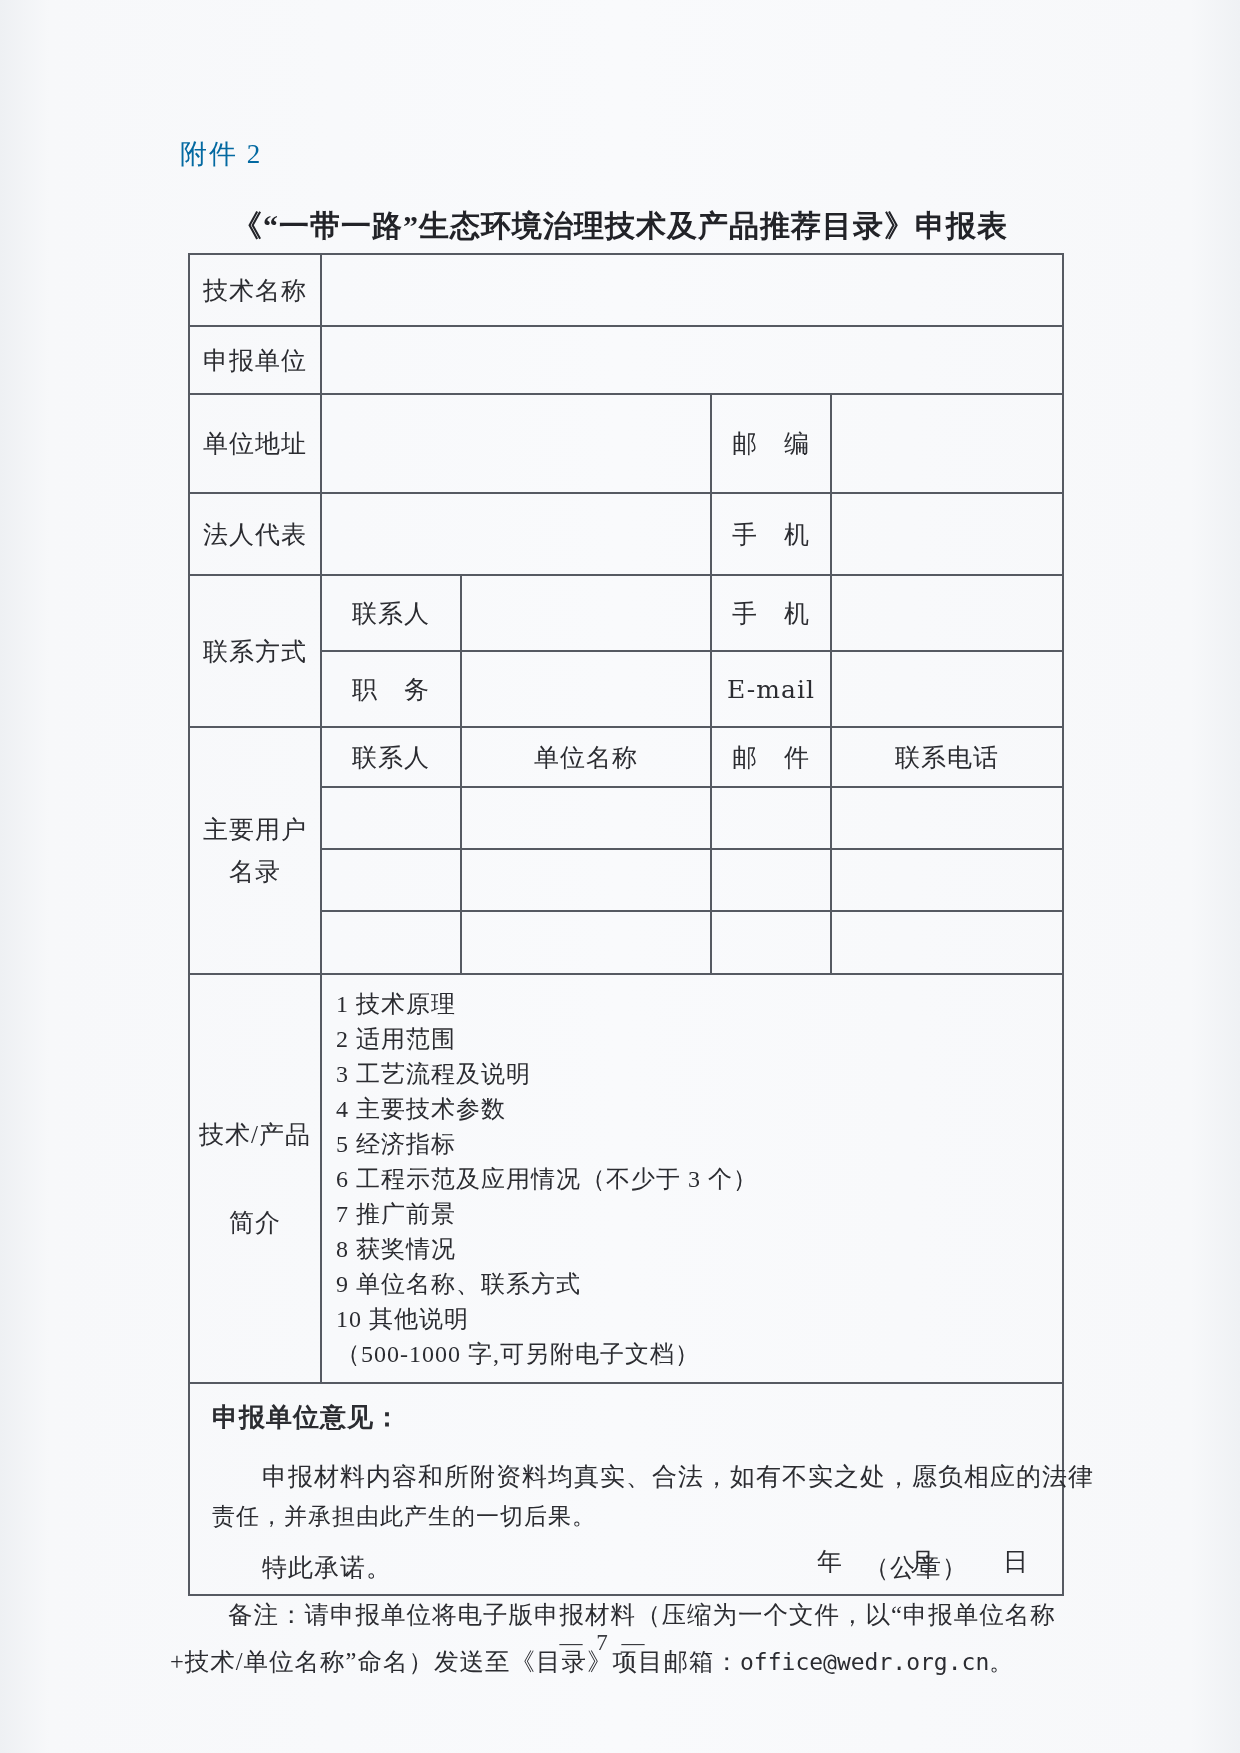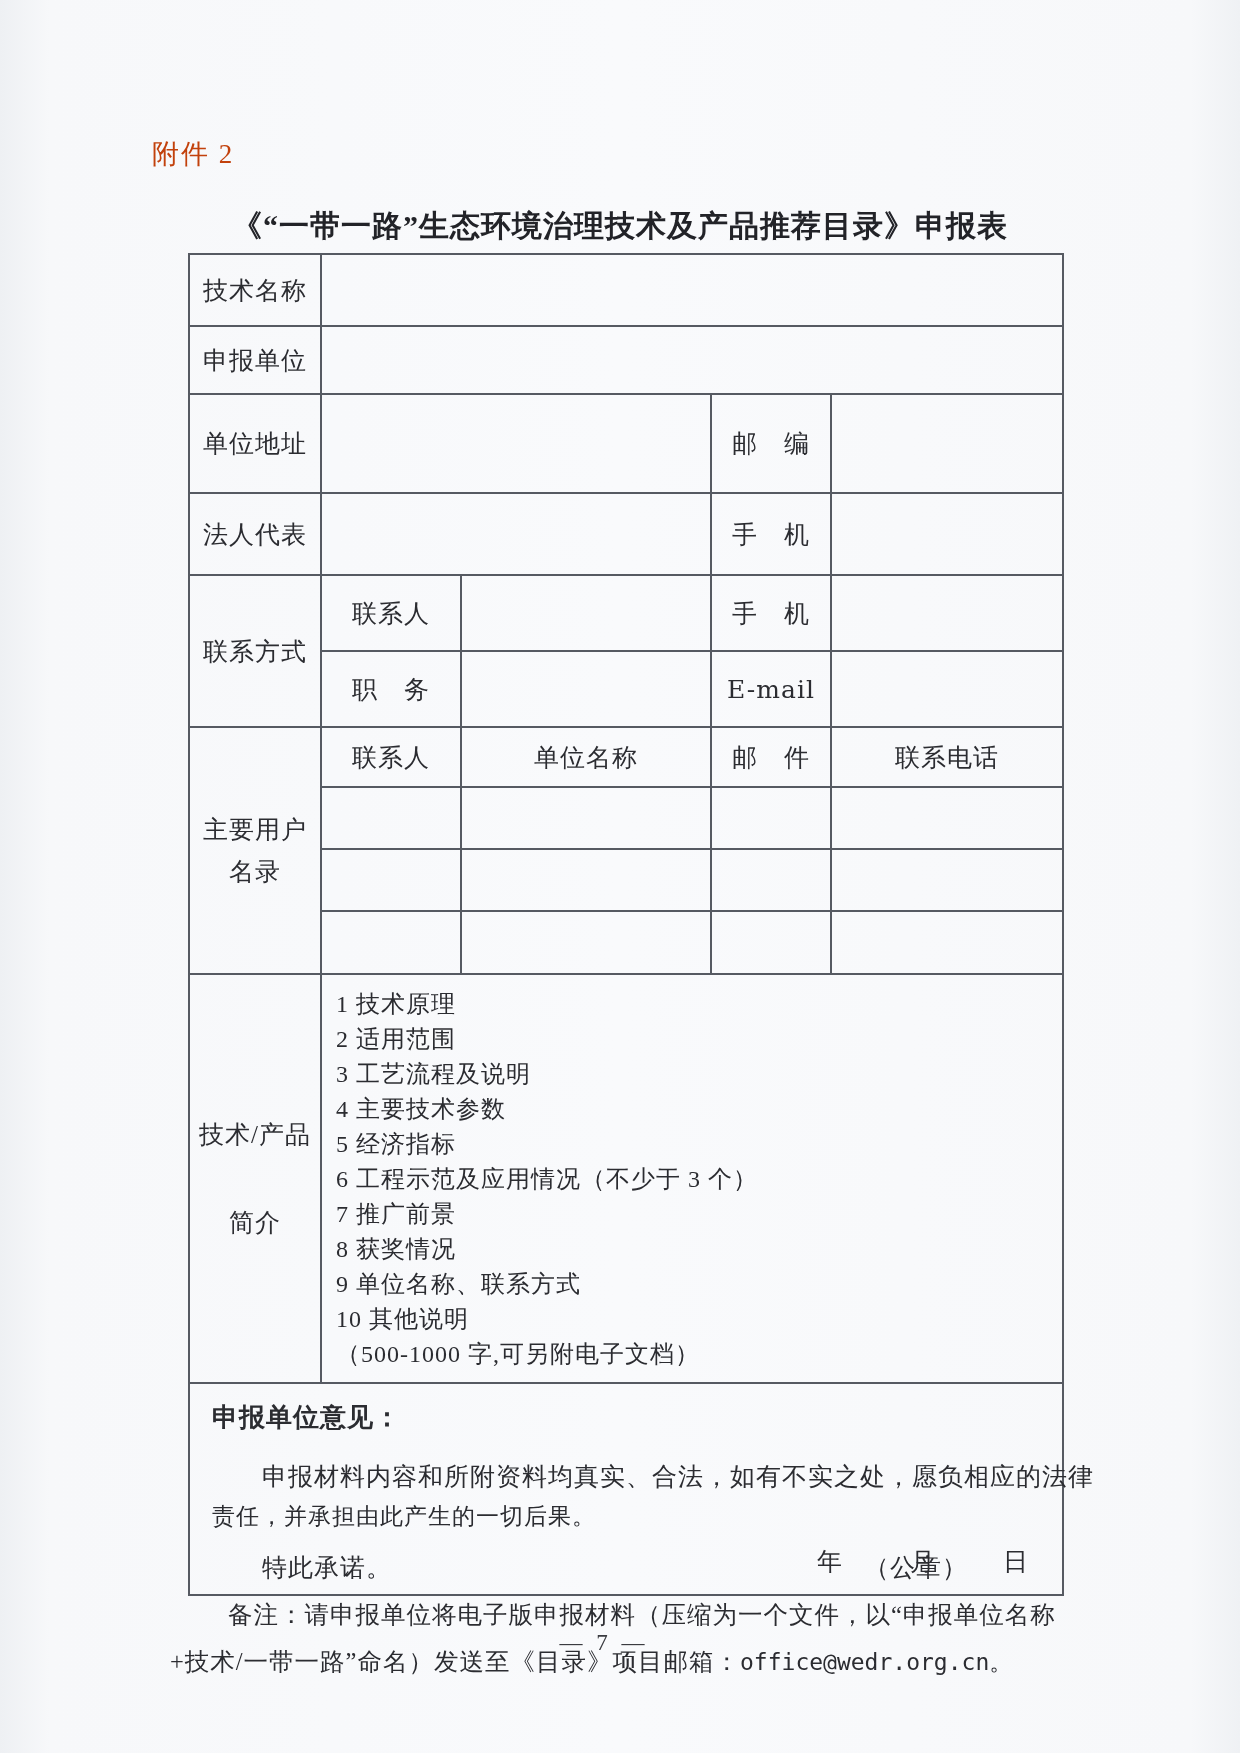--- a/index.html
+++ b/index.html
@@ -4,22 +4,22 @@
 <style>
   html,body{margin:0;padding:0;}
   body{
     width:1240px;height:1753px;position:relative;overflow:hidden;
     background:linear-gradient(90deg,#eef0f3 0%,#f7f8fa 4%,#f9fafc 50%,#f7f8fa 96%,#eff1f4 100%);
     font-family:"Liberation Serif","DejaVu Serif",serif;
     color:#2b2c31;
     -webkit-font-smoothing:antialiased;
   }
   .attachment{
-    position:absolute;left:152px;top:136px;
-    font-size:27px;letter-spacing:2px;color:#c2410c;
+    position:absolute;left:180px;top:136px;
+    font-size:27px;letter-spacing:2px;color:#0369a1;
   }
   .doc-title{
     position:absolute;left:0;top:206px;width:1240px;
     text-align:center;font-size:30px;font-weight:700;letter-spacing:1px;color:#222328;
   }
   table.form-table{
     position:absolute;left:188px;top:253px;width:874px;
     border-collapse:collapse;table-layout:fixed;
   }
   table.form-table td{
@@ -169,16 +169,16 @@
         <span class="seal-text">（公章）</span>
       </div>
       <div class="date-line">年　　月　　日</div>
     </td>
   </tr>
 </tbody>
   </table>
 
 <div class="note-block">
   <div class="note-l1">备注：请申报单位将电子版申报材料（压缩为一个文件，以“申报单位名称</div>
-  <div class="note-l2"><span>+技术/一带一路”命名）发送至《目录》项目邮箱：</span><span class="latin">office@wedr.org.cn。</span></div>
+  <div class="note-l2"><span>+技术/单位名称”命名）发送至《目录》项目邮箱：</span><span class="latin">office@wedr.org.cn。</span></div>
 </div>
 
 <div class="page-footer">— 7 —</div>
 
 </body></html>

